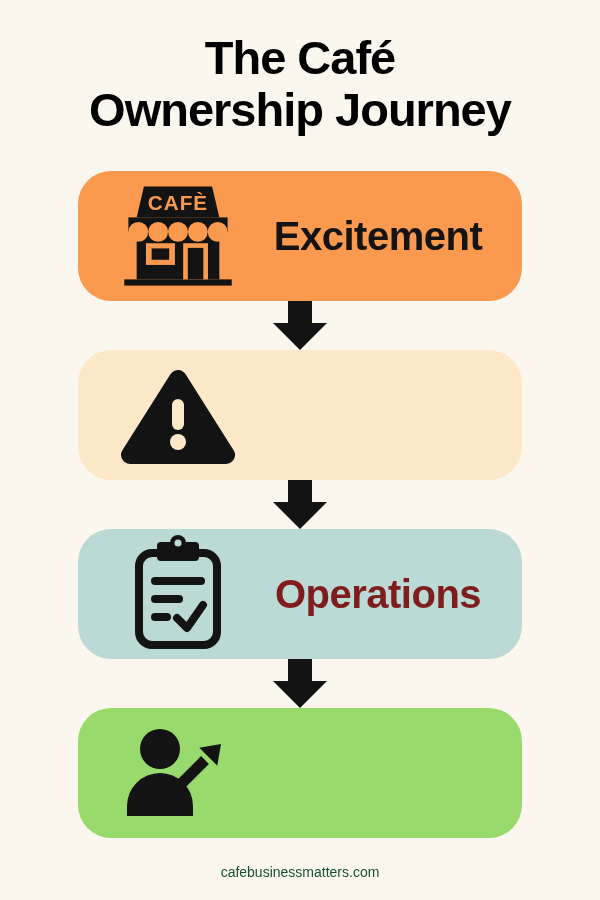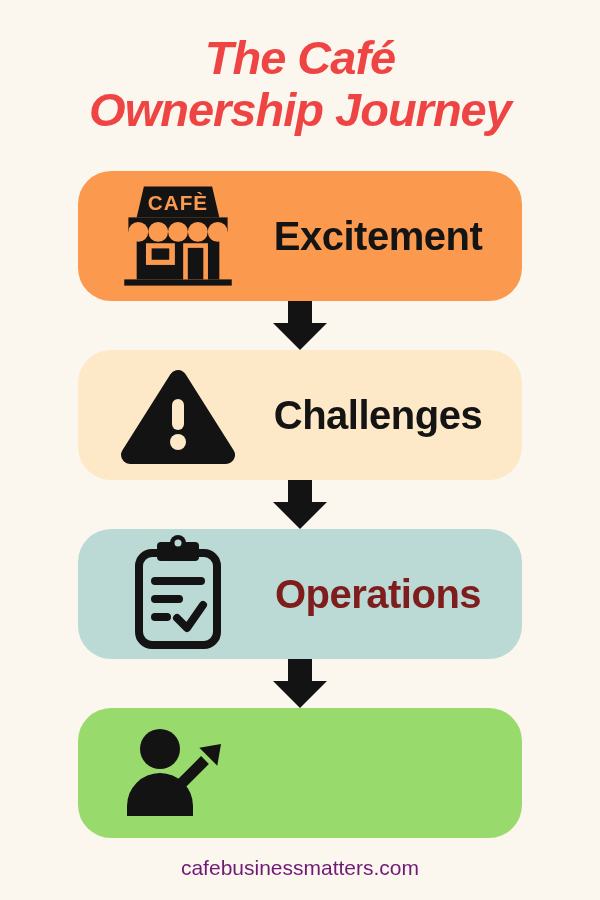--- a/index.html
+++ b/index.html
@@ -26,34 +26,34 @@
     display:flex; align-items:flex-start; justify-content:center;
   }
   .label {
     flex:1; text-align:center;
     font-size:40px; font-weight:700; letter-spacing:-0.5px;
     padding-right:6px;
   }
   .arrow-row { height:49px; display:flex; justify-content:center; }
   .footer {
     position:absolute; bottom:20px; left:0; width:100%;
-    text-align:center; font-size:21px; font-weight:400; color:#701a75;
+    text-align:center; font-size:14px; font-weight:400; color:#14532d;
   }
   svg { display:block; }
   .cafe-sign-text {
     font-family:"Liberation Sans", sans-serif;
     font-weight:700; font-size:20px; letter-spacing:1px;
   }
 </style>
 </head>
 <body>
 
 <div class="poster" style="background: rgb(251, 247, 238);">
 
-  <h1 class="title" style="color: #ef4444; font-style: italic;">
+  <h1 class="title" style="color: #000000;">
     <span>The Café</span><br>
     <span>Ownership Journey</span>
   </h1>
 
   <div class="flow">
 
     <div class="card" style="background: rgb(251, 154, 78);">
       <div class="icon-box">
         <svg width="124" height="104" viewBox="0 0 120 100">
           <g fill="#131313">
@@ -88,21 +88,20 @@
 
     <div class="card" style="background: rgb(253, 233, 200);">
       <div class="icon-box">
         <svg width="116" height="104" viewBox="0 0 116 104">
           <polygon points="58,16 106,92 10,92" stroke-width="18" stroke-linejoin="round" fill="none" style="fill:inherit" stroke="#131313"></polygon>
           <polygon points="58,16 106,92 10,92" fill="#131313"></polygon>
           <rect x="52" y="36" width="12" height="31" rx="6" fill="#FDE9C8"></rect>
           <circle cx="58" cy="79" r="8" fill="#FDE9C8"></circle>
         </svg>
       </div>
-      <div class="label" style="color: rgb(20, 20, 20);">Challenges</div>
     </div>
 
     <div class="arrow-row">
       <svg width="58" height="49" viewBox="0 0 58 49">
         <g fill="#131313">
           <rect x="17" y="0" width="24" height="23"></rect>
           <polygon points="2,22 56,22 29,49"></polygon>
         </g>
       </svg>
     </div>

